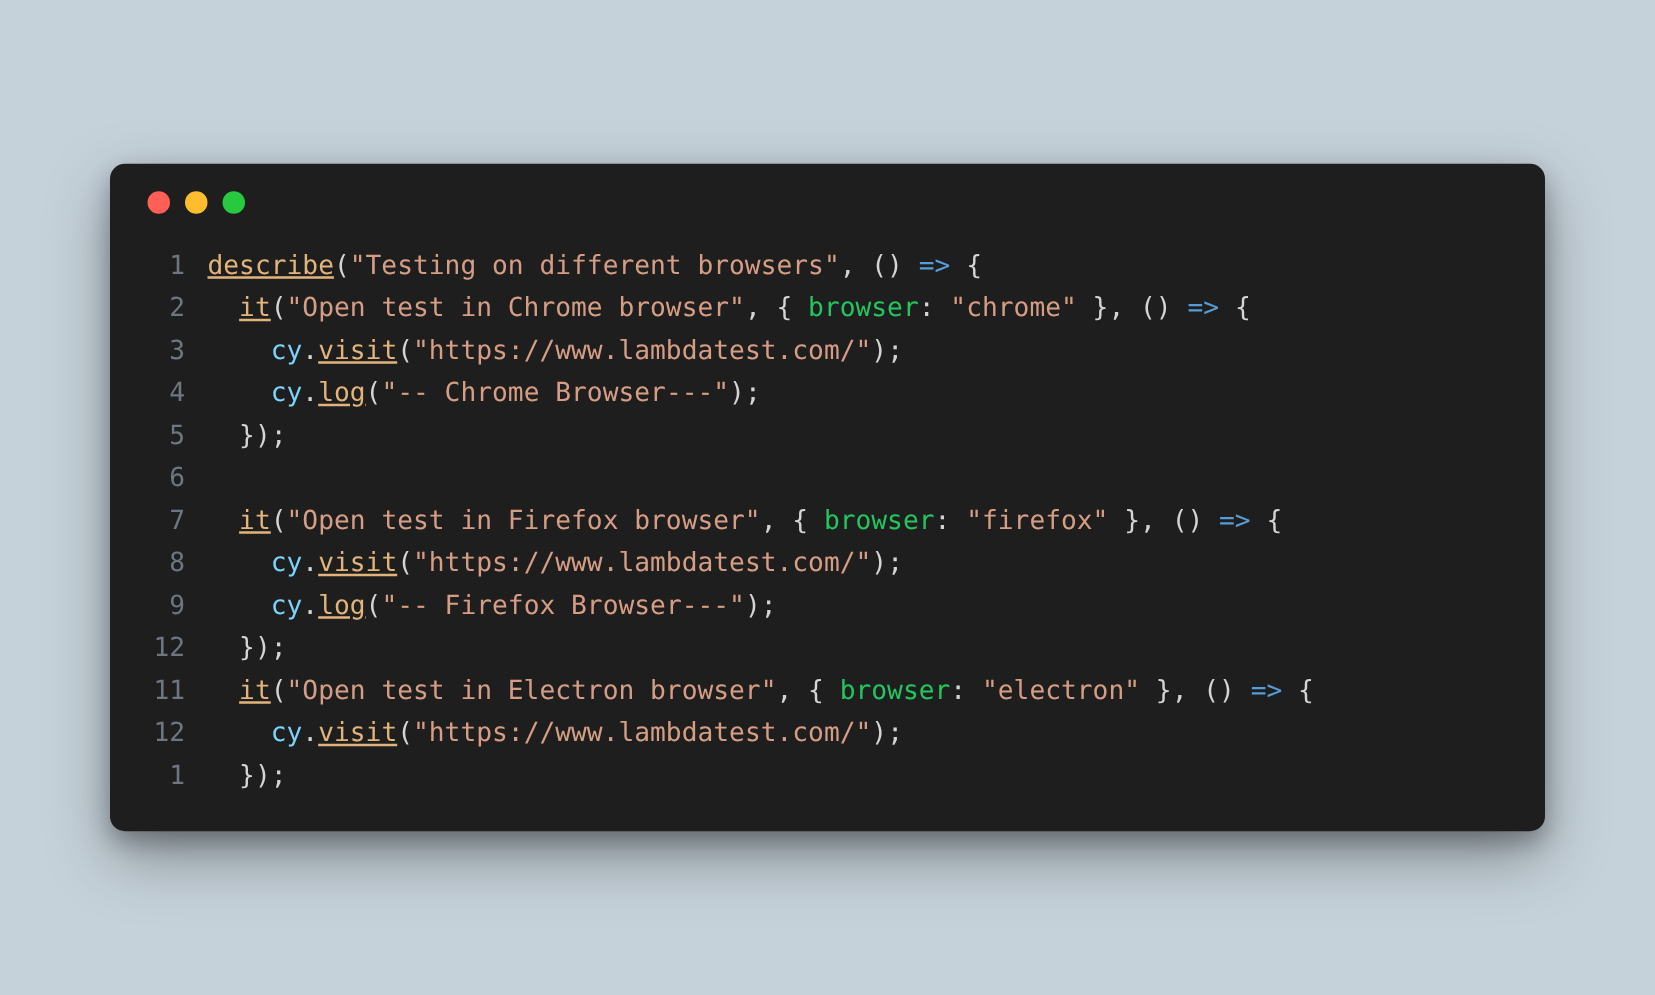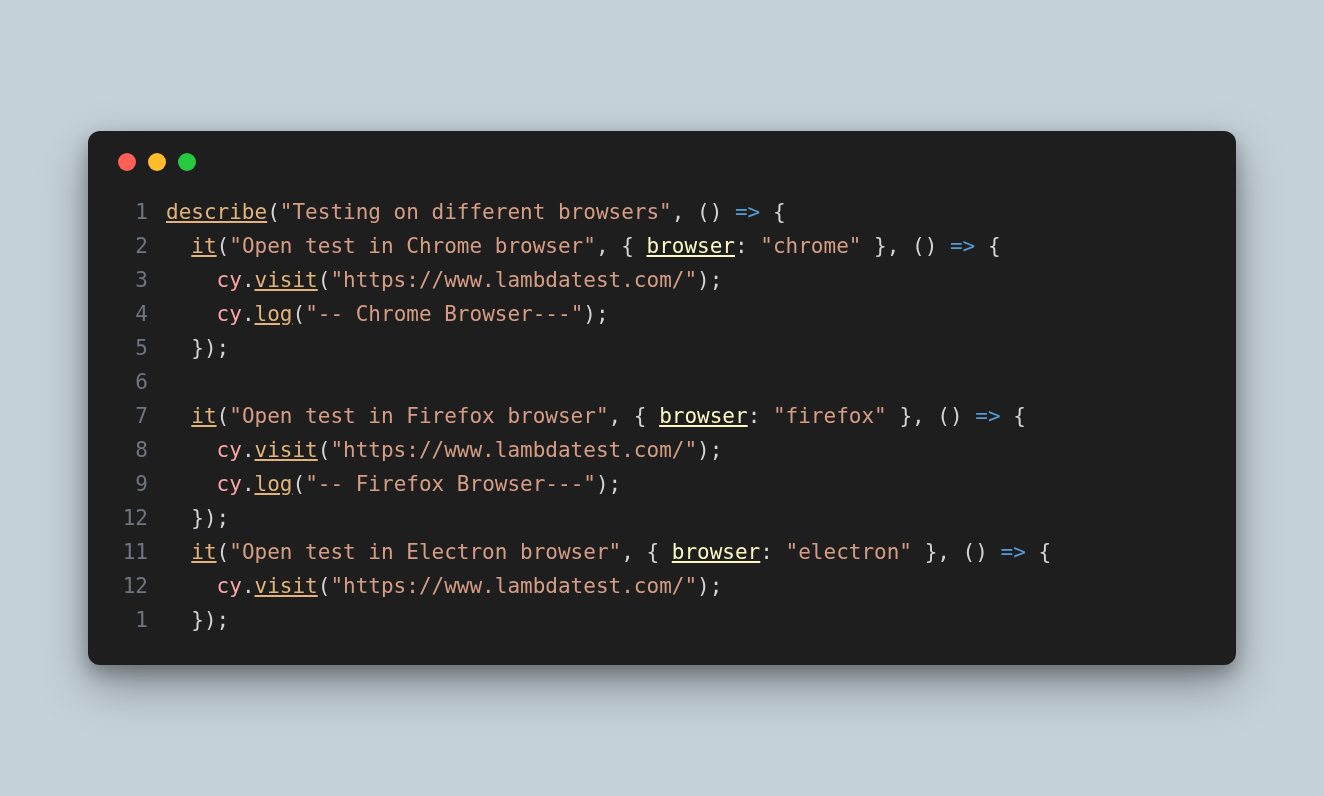--- a/index.html
+++ b/index.html
@@ -47,22 +47,22 @@
     text-align: right;
     color: #6e7681;
     user-select: none;
     flex-shrink: 0;
     padding-right: 18px;
   }
   .content { flex: 1; }
   .tok-func   { color: #e2b47b; text-decoration: underline; }
   .tok-str    { color: #d69d85; }
   .tok-arrow  { color: #569cd6; }
-  .tok-obj    { color: #fca5a5; }
-  .tok-key    { color: #fef9c3; text-decoration: underline; }
+  .tok-obj    { color: #7dd3fc; }
+  .tok-key    { color: #22c55e; }
   .tok-default{ color: #d4d4d4; }
 </style>
 </head>
 <body>
 
 <div class="window">
   <div class="traffic-lights">
     <div class="dot red"></div>
     <div class="dot yellow"></div>
     <div class="dot green"></div>

